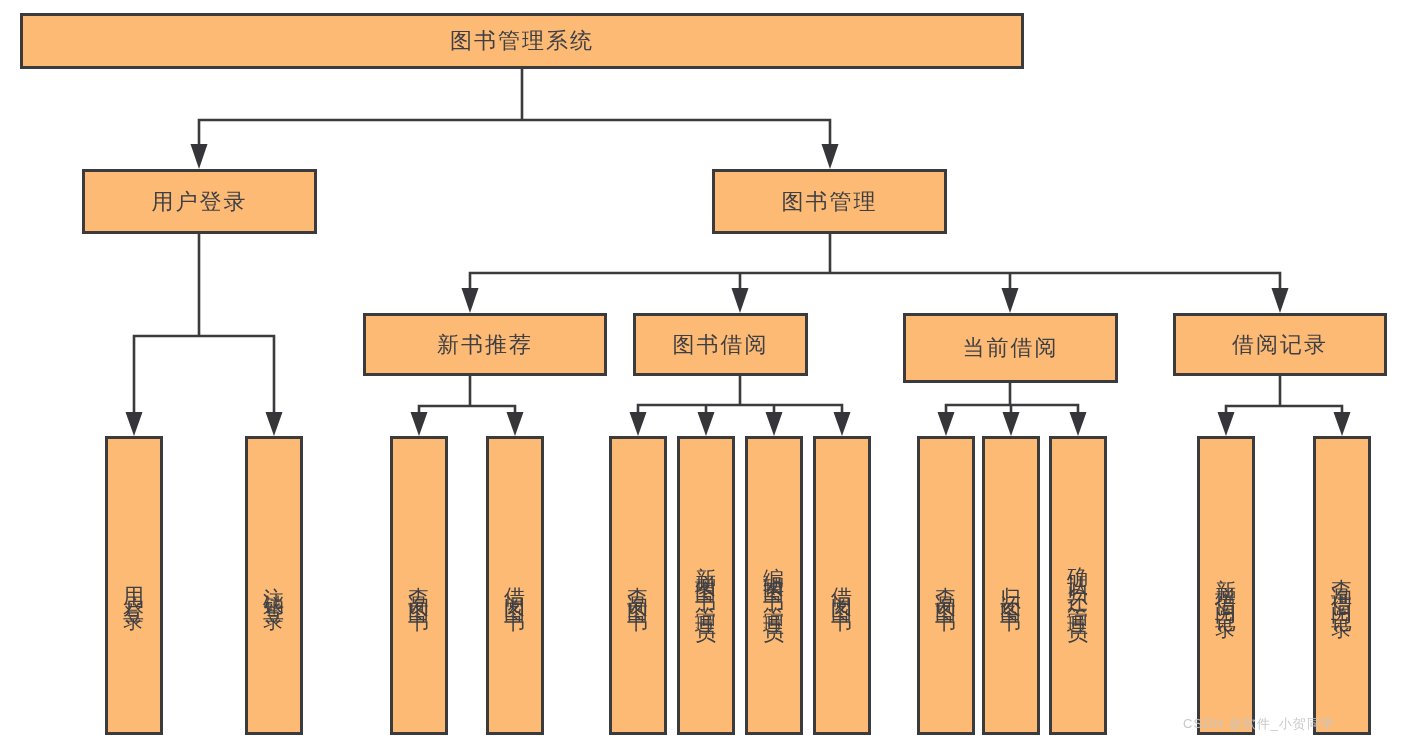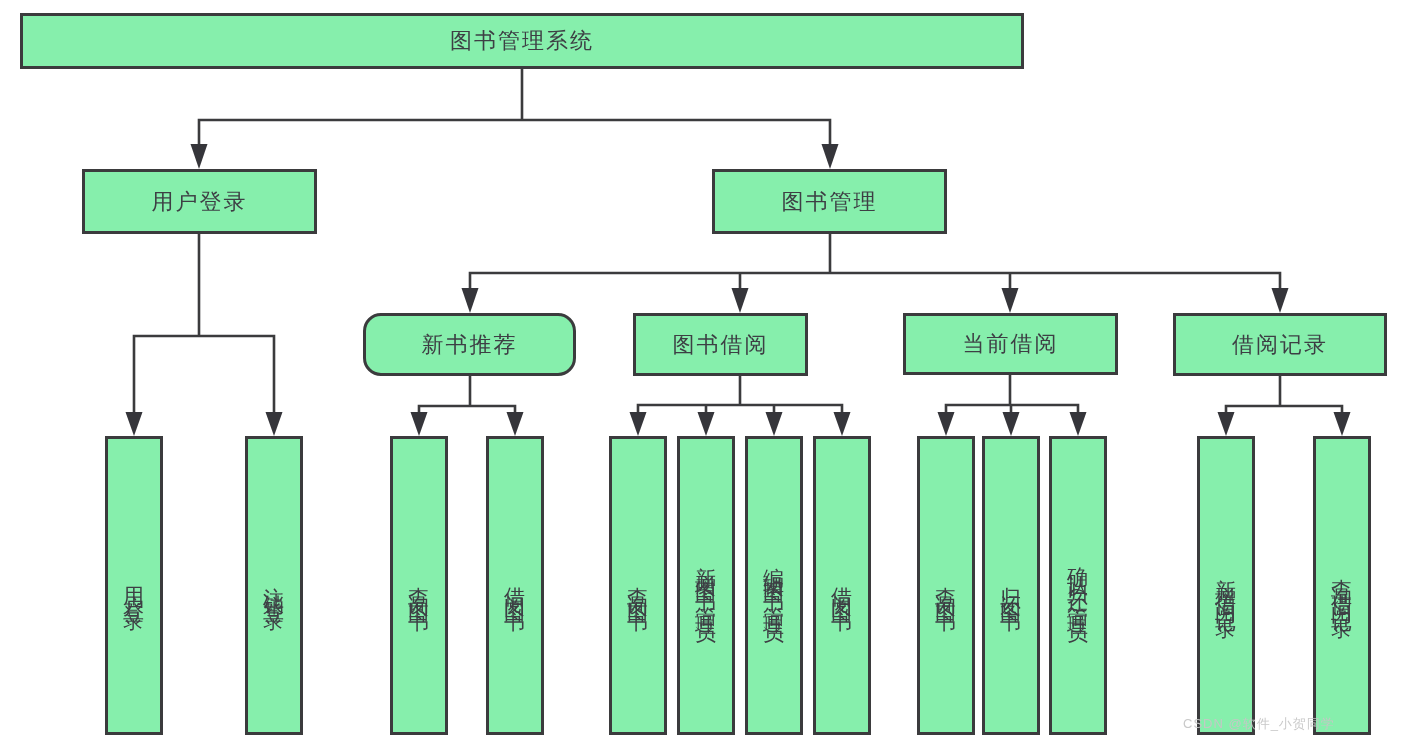--- a/index.html
+++ b/index.html
@@ -11,21 +11,21 @@
     overflow:hidden;
   }
   #connectors{
     position:absolute;left:0;top:0;width:1405px;height:747px;
     pointer-events:none;
   }
   .node{
     position:absolute;
     box-sizing:border-box;
     border:3px solid #3b3b3d;
-    background:#86efac;
+    background:#fdba74;
     color:#3d3f44;
     display:flex;
     align-items:center;
     justify-content:center;
     text-align:center;
   }
   .hbox{
     font-size:22px;
     letter-spacing:2px;
     white-space:nowrap;
@@ -110,23 +110,23 @@
       <polygon class="arrow" points="1217.5,412 1234.5,412 1226,436"></polygon>
       <polygon class="arrow" points="1333.5,412 1350.5,412 1342,436"></polygon>
     </g>
   </svg>
 
   <div class="node hbox root">图书管理系统</div>
 
   <div class="node hbox" style="left:82px;top:169px;width:235px;height:65px;">用户登录</div>
   <div class="node hbox" style="left:712px;top:169px;width:235px;height:65px;font-family:Liberation Serif, serif;">图书管理</div>
 
-  <div class="node hbox" style="left:363px;top:313px;width:213px;height:63px;border-radius:18px;">新书推荐</div>
+  <div class="node hbox" style="left:363px;top:313px;width:244px;height:63px;">新书推荐</div>
   <div class="node hbox" style="left:633px;top:313px;width:175px;height:63px;">图书借阅</div>
-  <div class="node hbox" style="left:903px;top:313px;width:215px;height:62px;">当前借阅</div>
+  <div class="node hbox" style="left:903px;top:313px;width:215px;height:70px;">当前借阅</div>
   <div class="node hbox" style="left:1173px;top:313px;width:214px;height:63px;">借阅记录</div>
 
   <div class="node leaf" style="left:105px;">用户登录</div>
   <div class="node leaf" style="left:245px;">注销登录</div>
 
   <div class="node leaf" style="left:390px;">查询图书</div>
   <div class="node leaf" style="left:486px;">借阅图书</div>
 
   <div class="node leaf" style="left:609px;">查询图书</div>
   <div class="node leaf" style="left:677px;">新增图书（管理员）</div>

